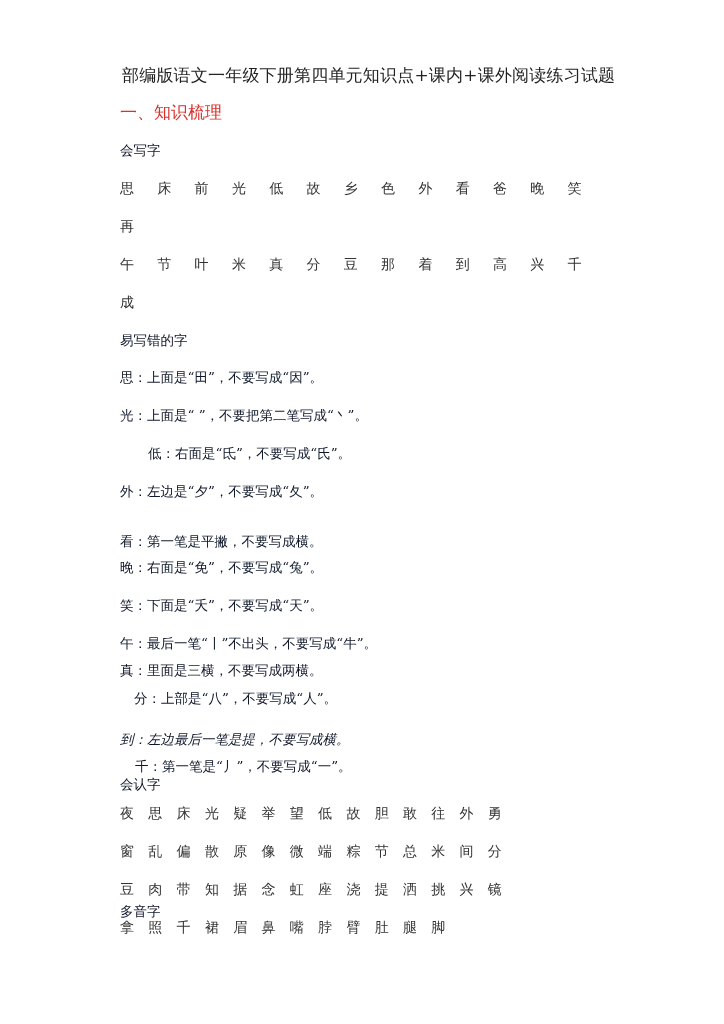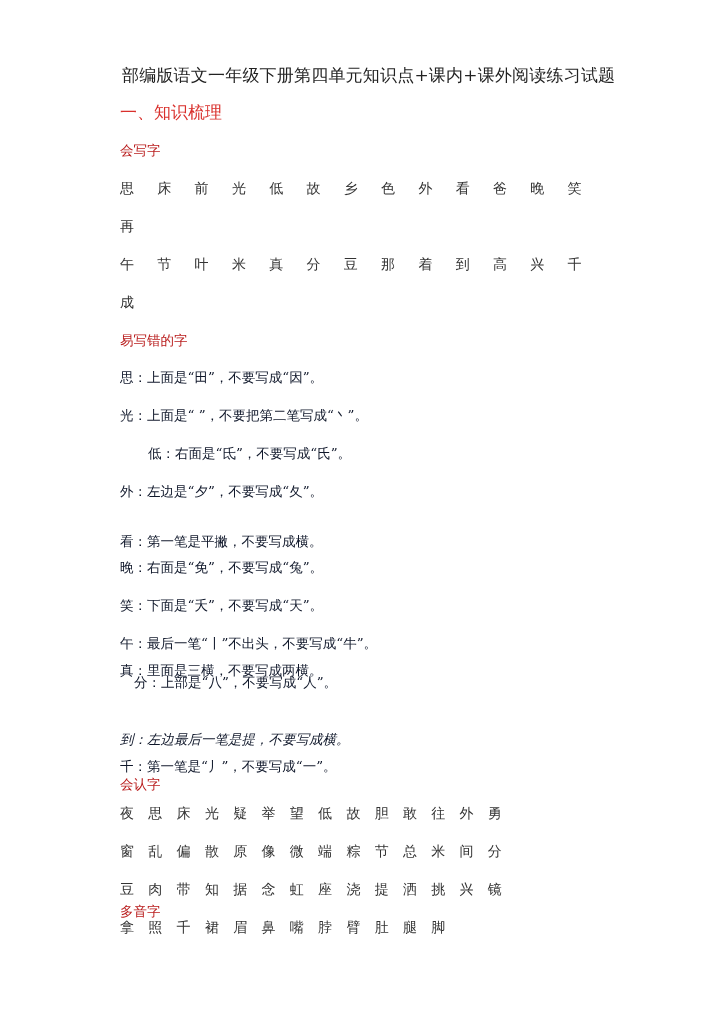--- a/index.html
+++ b/index.html
@@ -24,21 +24,21 @@
       text-align: right;
     }
     .section-heading {
       left: 120px; top: 101px;
       font-size: 17px;
       color: #d9302c;
     }
     .label {
       left: 120px;
       font-size: 13.5px;
-      color: #b91c1c;
+      color: #0f172a;
     }
     .char-row {
       left: 120px;
       font-size: 14px;
       color: #333;
       display: flex;
     }
     .char-row span {
       display: inline-block;
       width: 37.3px;
@@ -107,23 +107,23 @@
 
   <div class="abs note" style="top:369px;">思：上面是“田”，不要写成“因”。</div>
   <div class="abs note" style="top:407px;">光：上面是“  ”，不要把第二笔写成“丶”。</div>
   <div class="abs note" style="top:445px;margin-left:28px;">低：右面是“氐”，不要写成“氏”。</div>
   <div class="abs note" style="top:483px;">外：左边是“夕”，不要写成“夂”。</div>
   <div class="abs note" style="top:521px;margin-top:12px;">看：第一笔是平撇，不要写成横。</div>
   <div class="abs note" style="top:559px;">晚：右面是“免”，不要写成“兔”。</div>
   <div class="abs note" style="top:597px;">笑：下面是“夭”，不要写成“天”。</div>
   <div class="abs note" style="top:635px;">午：最后一笔“丨”不出头，不要写成“牛”。</div>
   <div class="abs note" style="top:662px;">真：里面是三横，不要写成两横。</div>
-  <div class="abs note" style="top:674px; left:134px;">分：上部是“八”，不要写成“人”。</div>
+  <div class="abs note" style="top:690px; left:134px;">分：上部是“八”，不要写成“人”。</div>
   <div class="abs note" style="top:731px;font-style:italic;">到：左边最后一笔是提，不要写成横。</div>
-  <div class="abs note" style="top:758px;">千：第一笔是“丿”，不要写成“一”。</div>
+  <div class="abs note" style="top:758px;margin-left:15px;">千：第一笔是“丿”，不要写成“一”。</div>
 
   <div class="abs label" style="top:776px;">会认字</div>
 
   <div class="abs char-row recog" style="top:805px;">
     <span>夜</span>
     <span>思</span>
     <span>床</span>
     <span>光</span>
     <span>疑</span>
     <span>举</span>

